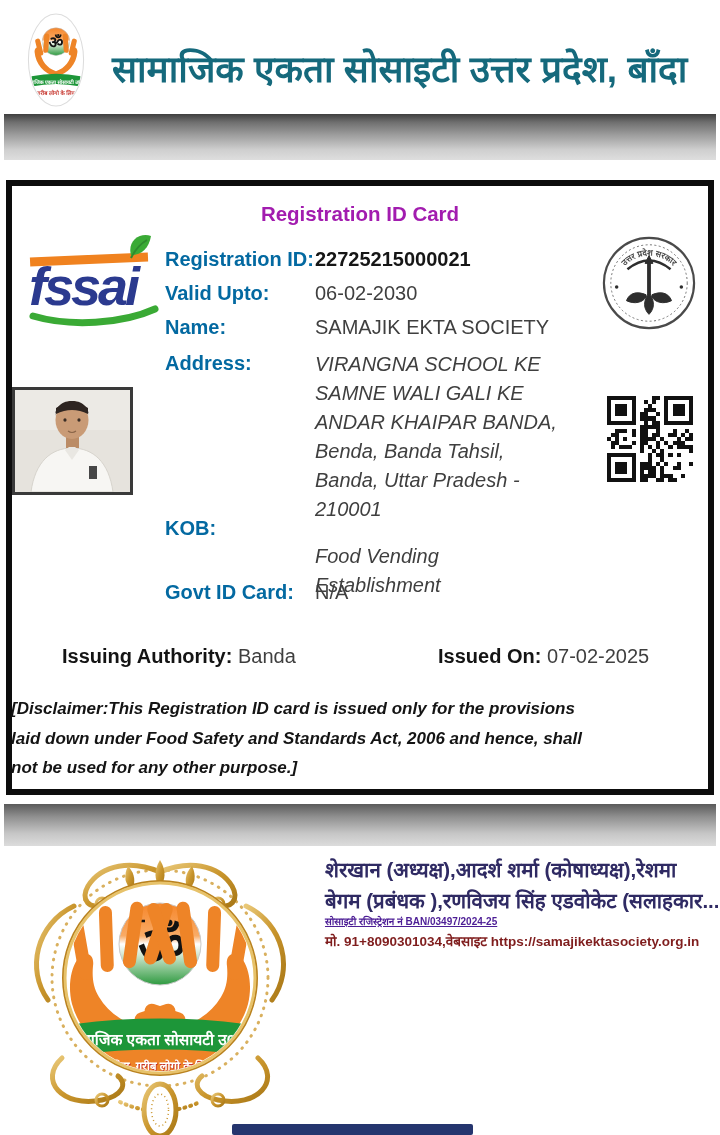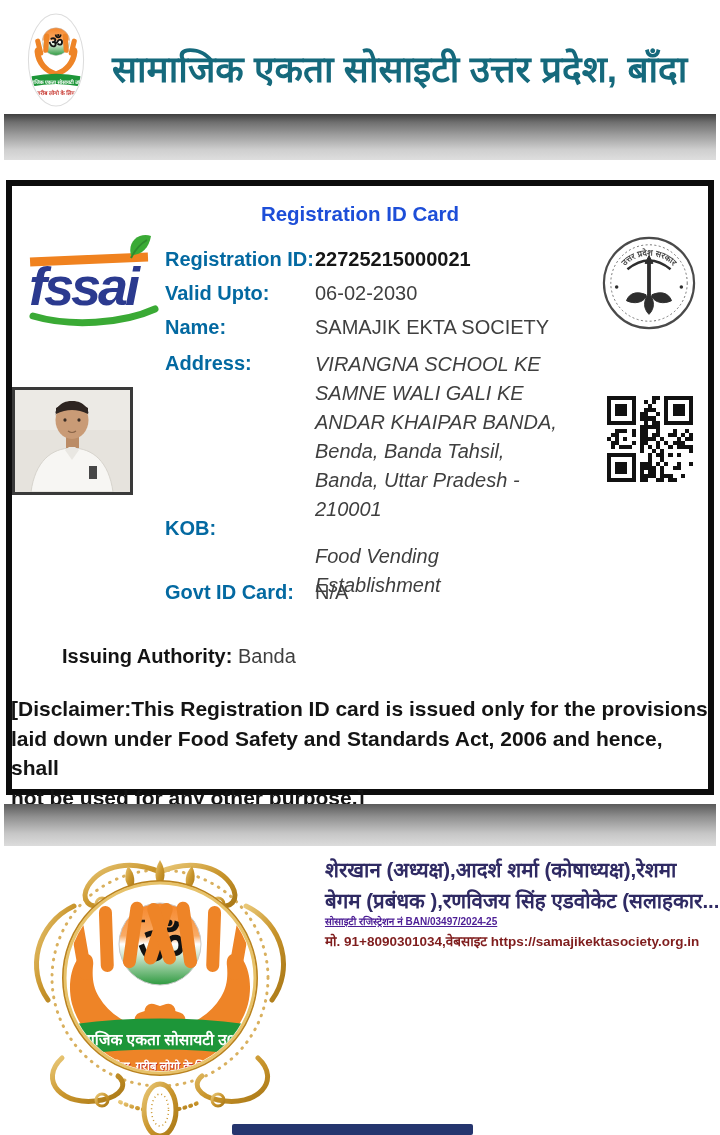--- a/index.html
+++ b/index.html
@@ -8,30 +8,30 @@
   .abs{position:absolute;}
   
   .society-title{left:112px;top:42px;width:600px;font-size:37px;font-weight:700;color:#15697c;
                  white-space:nowrap;letter-spacing:0px;}
   
   .scanbar{left:4px;width:712px;background:linear-gradient(180deg,#3f3f3f 0%,#6f6f6f 18%,#9c9c9c 45%,#cfcfcf 78%,#dedede 100%);}
   .scanbar.top{top:114px;height:46px;}
   .scanbar.bottom{top:804px;height:42px;background:linear-gradient(180deg,#5a5a5a 0%,#8f8f8f 30%,#c6c6c6 70%,#dcdcdc 100%);}
   
   .card{left:6px;top:180px;width:696px;height:603px;background:#fff;border:6px solid #0d0d0d;}
-  .card-title{left:0;top:202px;width:720px;text-align:center;font-size:20.5px;font-weight:700;color:#1d4ed8;}
+  .card-title{left:0;top:202px;width:720px;text-align:center;font-size:20.5px;font-weight:700;color:#a21caf;}
   .flabel{left:165px;font-size:20px;font-weight:700;color:#0369a1;white-space:nowrap;}
   .fvalue{left:315px;font-size:20px;color:#3f3f3f;white-space:nowrap;}
   .fvalue.strong{font-weight:700;color:#161616;}
   .pre{white-space:pre-line;line-height:29px;font-style:italic;}
   .photo-frame{left:12px;top:387px;width:115px;height:102px;border:3px solid #3a3a3a;background:#e4e1db;}
   .issue-line{top:645px;font-size:20px;color:#3f3f3f;white-space:nowrap;}
   .issue-line b{color:#141414;}
-  .disclaimer{left:11px;top:694px;width:702px;font-size:21px;font-weight:700;color:#141414;
-              line-height:29.5px;white-space:pre-line;}
+  .disclaimer{left:11px;top:694px;width:702px;font-size:17px;font-weight:700;color:#141414;
+              line-height:29.5px;white-space:pre-line;font-style:italic;}
   
   .f-line1{left:325px;top:855px;width:395px;font-size:20.5px;font-weight:700;color:#2f2a63;white-space:nowrap;}
   .f-line2{left:325px;top:886px;width:395px;font-size:20.5px;font-weight:700;color:#2f2a63;white-space:nowrap;}
   .f-line3{left:325px;top:914px;width:395px;font-size:10px;font-weight:700;color:#4c1d95;white-space:nowrap;text-decoration:underline;}
   .f-line4{left:325px;top:932px;width:395px;font-size:13.5px;font-weight:600;color:#7f1d1d;white-space:nowrap;}
   .home-indicator{left:232px;top:1124px;width:241px;height:11px;background:#25356e;border-radius:2px;}
   svg text{font-family:"Liberation Sans","DejaVu Sans",sans-serif;}
 </style>
 </head>
 <body>
@@ -284,20 +284,24 @@
           <rect x="15" y="20" width="1" height="1"></rect>
           <rect x="16" y="20" width="1" height="1"></rect>
         </g>
     </svg>
   </div>
 
   <div class="abs issue-line" style="left:62px;">
     <b>Issuing Authority:</b>
     <span>Banda</span>
   </div>
+  <div class="abs issue-line" style="left:438px;">
+    <b>Issued On:</b>
+    <span>07-02-2025</span>
+  </div>
 
   <div class="abs disclaimer">[Disclaimer:This Registration ID card is issued only for the provisions
 laid down under Food Safety and Standards Act, 2006 and hence, shall
 not be used for any other purpose.]</div>
 
   <div class="abs scanbar bottom"></div>
 
   <div class="abs f-line1">शेरखान (अध्यक्ष),आदर्श शर्मा (कोषाध्यक्ष),रेशमा</div>
   <div class="abs f-line2">बेगम (प्रबंधक ),रणविजय सिंह एडवोकेट (सलाहकार...</div>
   <div class="abs f-line3">सोसाइटी रजिस्ट्रेशन नं BAN/03497/2024-25</div>

